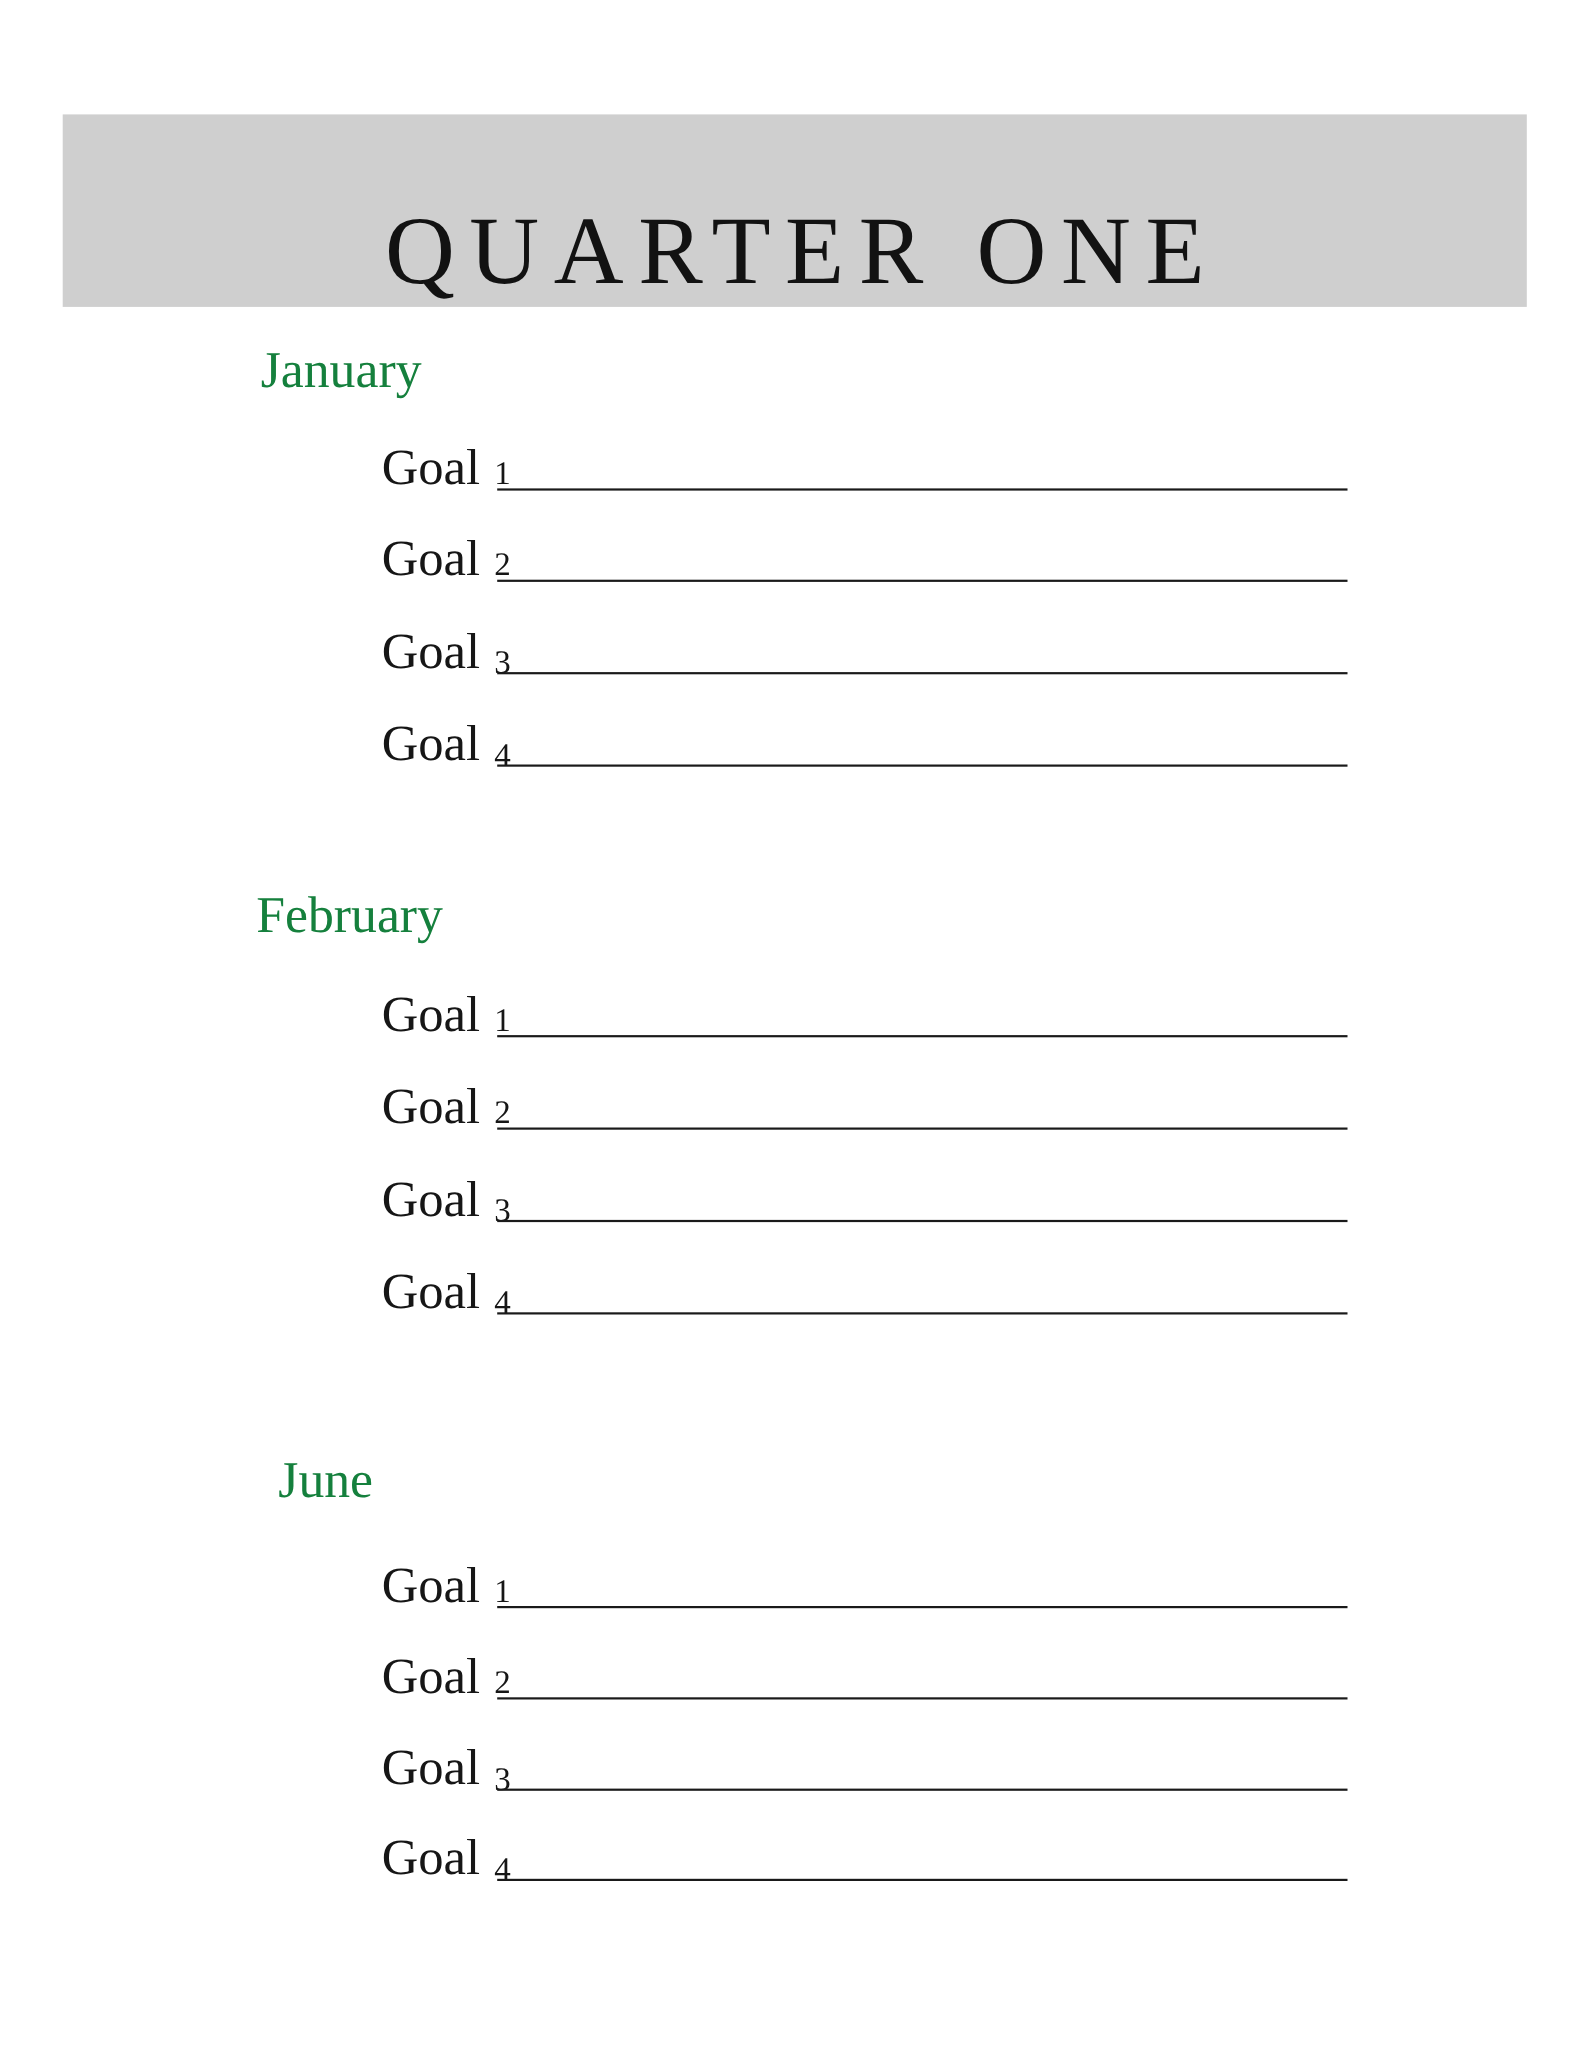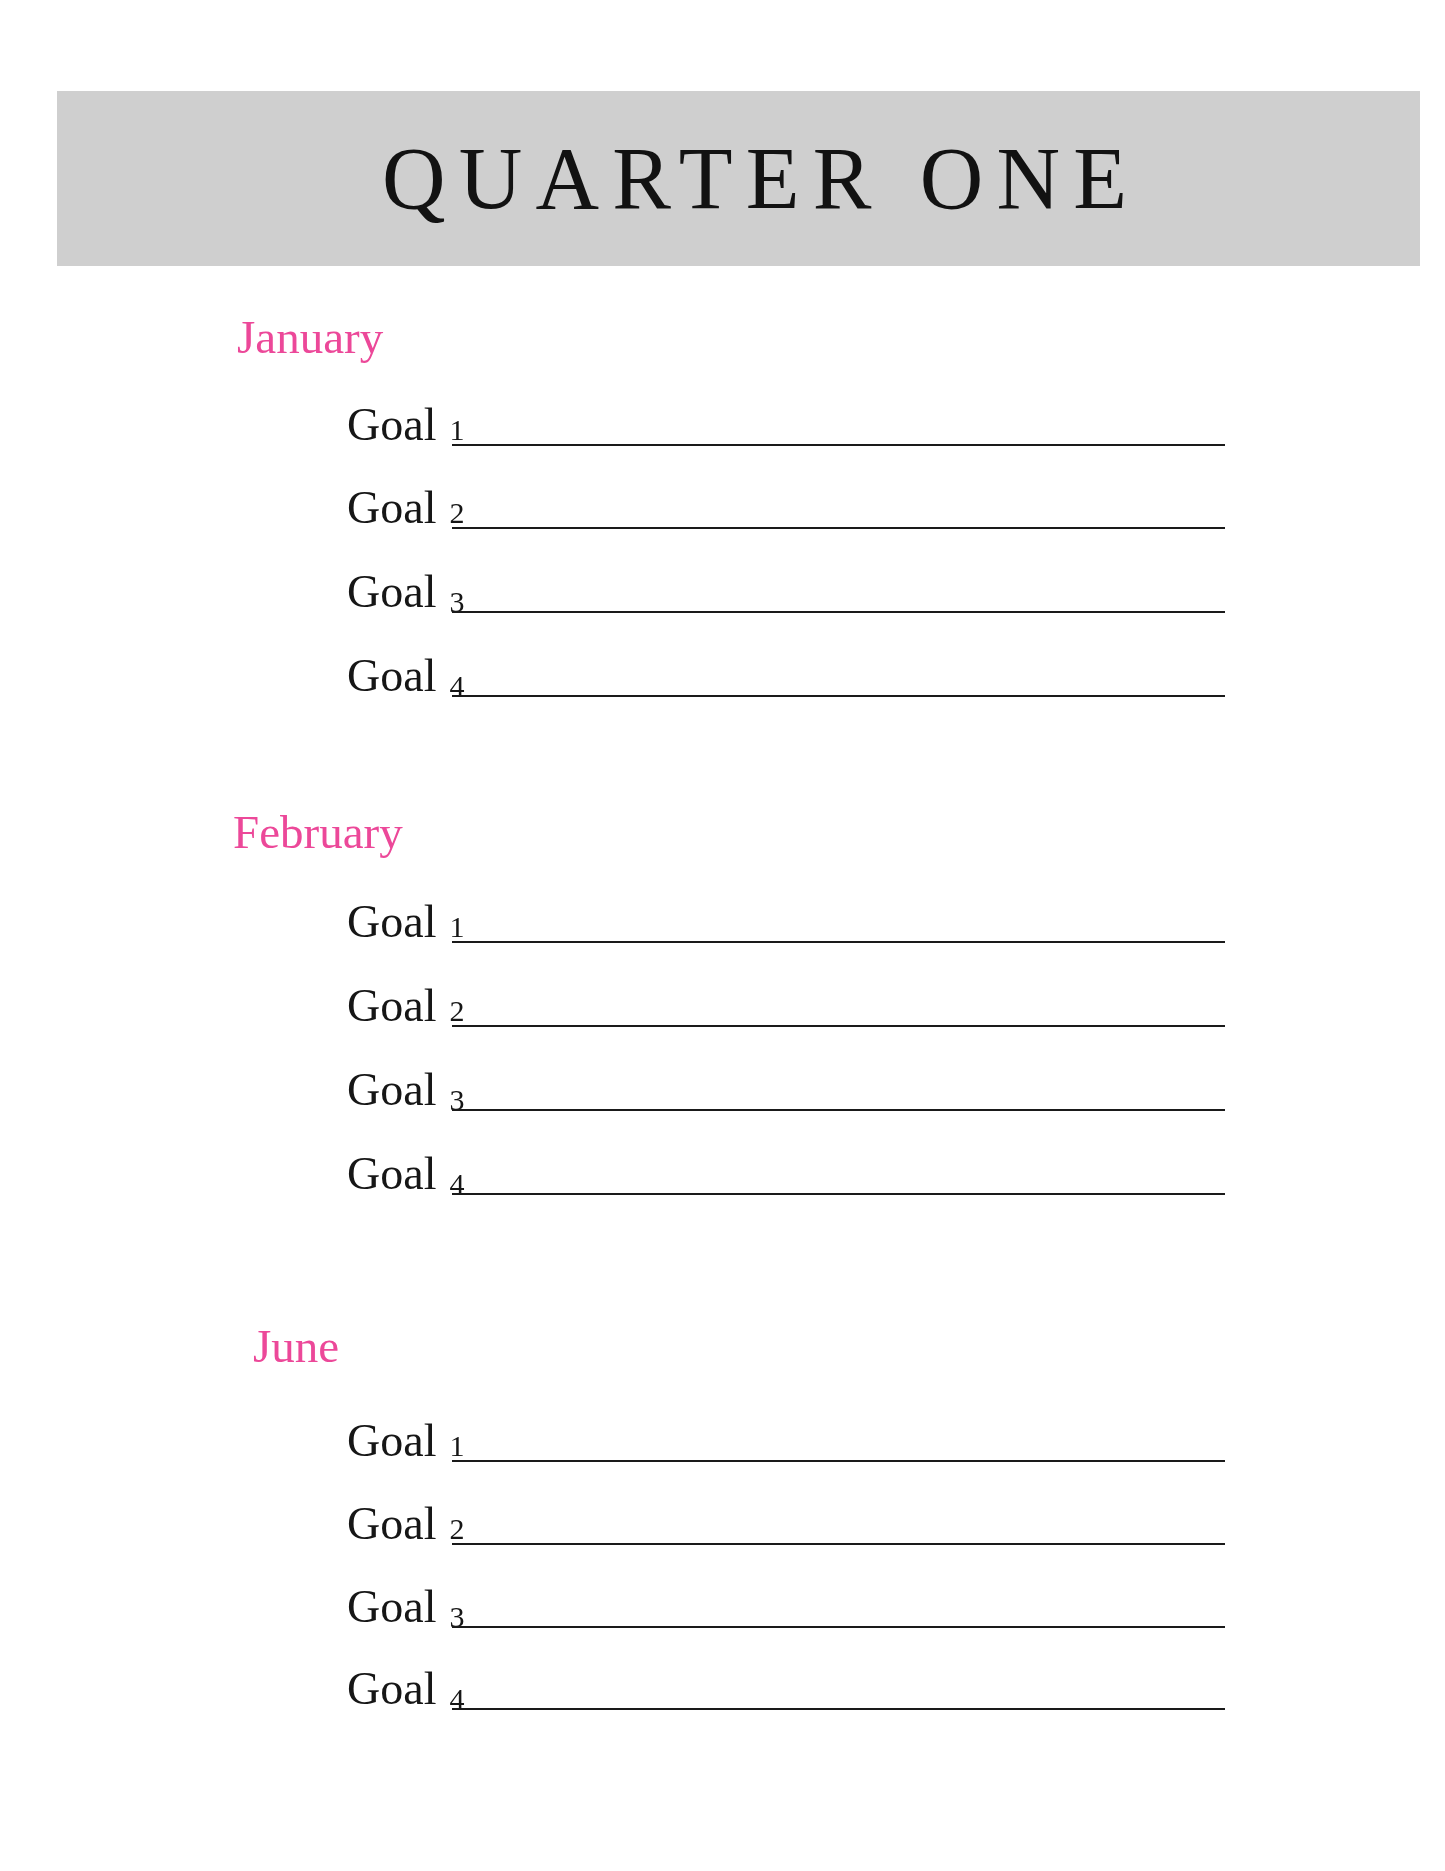--- a/index.html
+++ b/index.html
@@ -12,46 +12,45 @@
     width: 1445px;
     height: 1871px;
     background: #ffffff;
     overflow: hidden;
     font-family: "Liberation Serif", serif;
     color: #141414;
   }
   .title-banner {
     position: absolute;
     left: 57px;
-    top: 91px;
+    top: 104px;
     width: 1331px;
     height: 175px;
     background: #cfcfcf;
     display: flex;
-    align-items: center;
+    align-items: flex-end;
     justify-content: center;
-    padding-left: 32px;
   }
   .page-title {
     margin: 0;
     font-family: "Liberation Serif", serif;
     font-weight: 400;
     font-size: 88px;
     letter-spacing: 0.15em;
     text-indent: 0.15em; 
     color: #121212;
     white-space: nowrap;
   }
   .month-heading {
     position: absolute;
     margin: 0;
     font-weight: 400;
     font-size: 47px;
     line-height: 47px;
-    color: #ec4899;
+    color: #15803d;
     white-space: nowrap;
   }
   .goal-label {
     position: absolute;
     left: 323px;
     height: 42px;
     line-height: 42px;
     font-size: 46px;
     color: #161616;
     white-space: nowrap;

